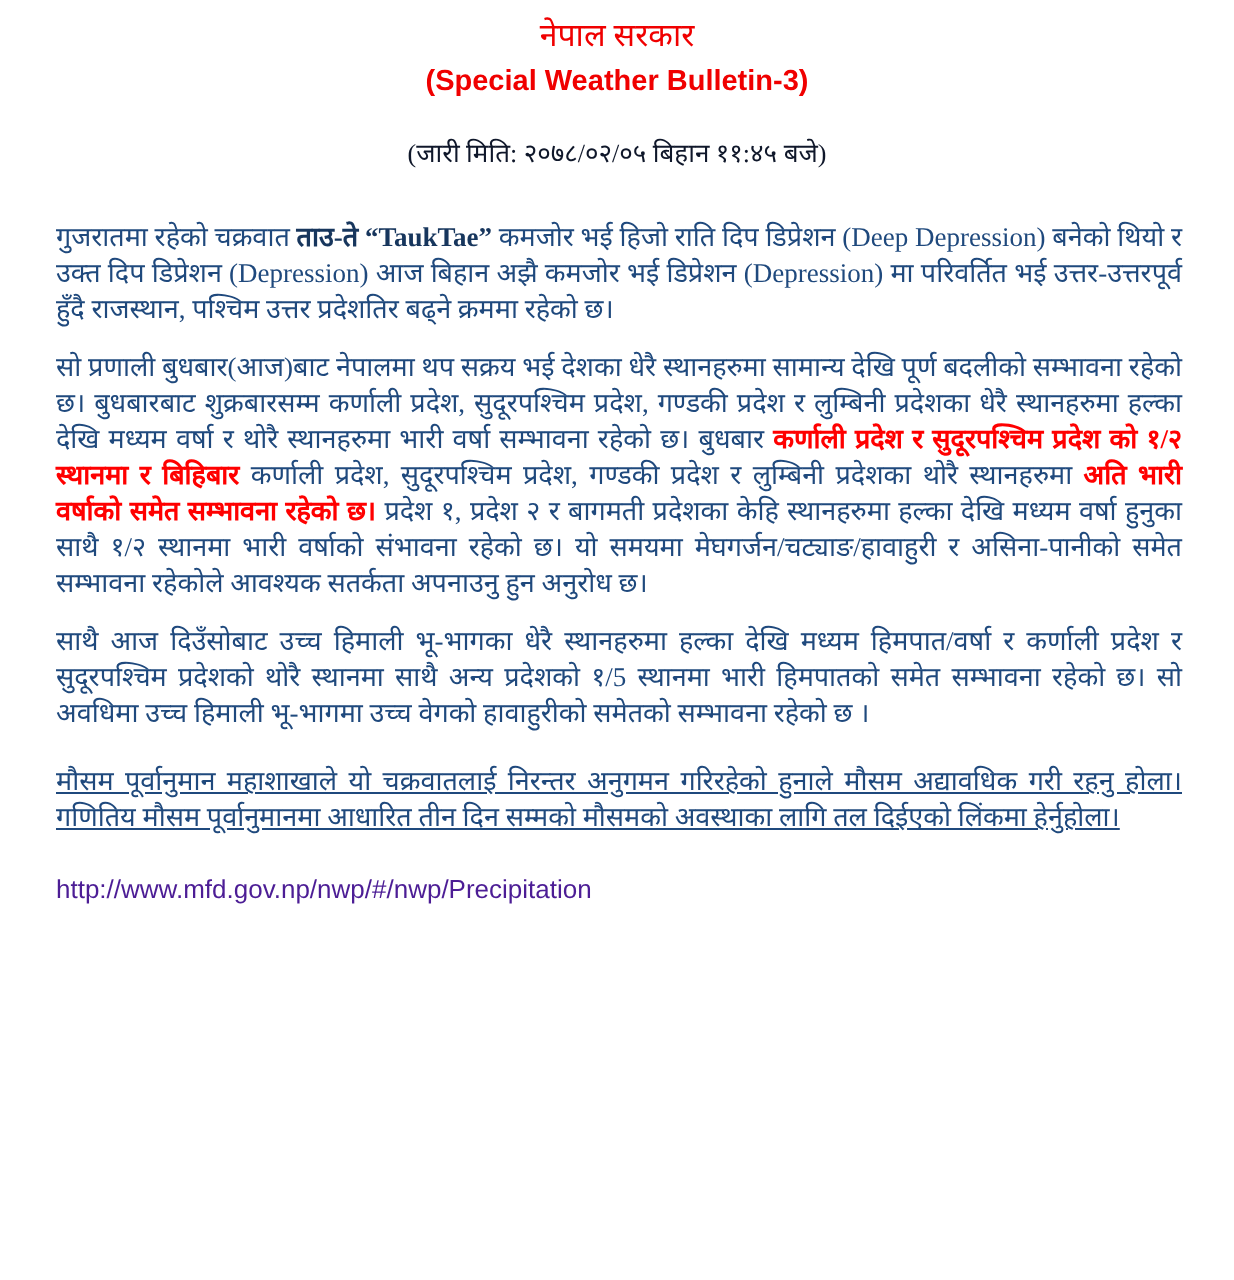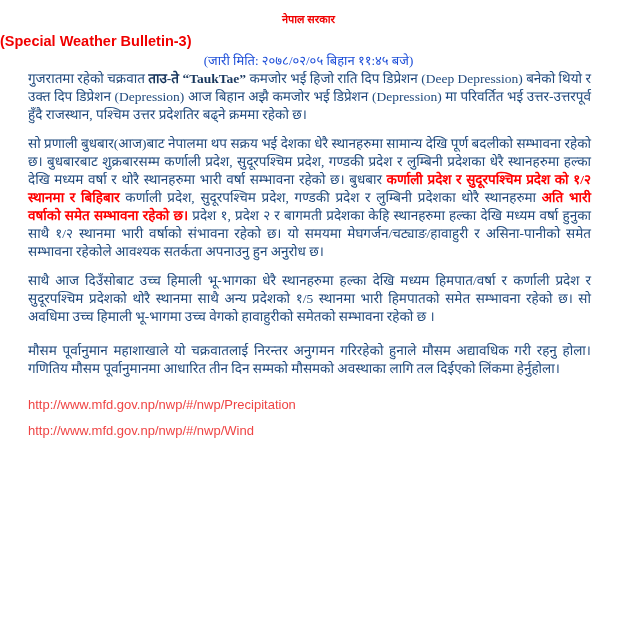--- a/index.html
+++ b/index.html
@@ -7,61 +7,61 @@
     width: 617px;
     height: 640px;
     background: #ffffff;
     overflow: hidden;
     font-family: "Liberation Serif", "DejaVu Serif", serif;
     box-sizing: border-box;
     padding-top: 8px;
   }
   .hdr { text-align: center; color: #f00000; }
   .hdr-line {
-    font-size: 11px;
-    font-weight: bold;
+    font-size: 16px;
+    font-weight: normal;
     line-height: 22px;
   }
   .bulletin-title {
     font-family: "Liberation Sans", "DejaVu Sans", sans-serif;
     font-weight: bold;
     font-size: 14.5px;
     line-height: 22px;
     color: #f00000;
-    text-align: left;
+    text-align: center;
   }
   .issued-line {
-    margin-top: 0;
+    margin-top: 16px;
     text-align: center;
     font-size: 13px;
     line-height: 18px;
-    color: #1d4ed8;
+    color: #0f172a;
   }
   .para {
     margin: 0 26px 0 28px;
     color: #1F497D;
     font-size: 13.5px;
     line-height: 18px;
     text-align: justify;
   }
-  .mt-p1 { }
+  .mt-p1 { margin-top: 24px; }
   .mt-std { margin-top: 11px; }
-  .mt-big { margin-top: 16px; }
+  .mt-big { margin-top: 16px; text-decoration: underline; }
   .cyclone-name { font-weight: bold; color: #17365D; }
   .alert-red { color: #ff0000; font-weight: bold; }
   .link-line {
     margin: 0 0 0 28px;
     font-family: "Liberation Sans", "DejaVu Sans", sans-serif;
     font-size: 13px;
     line-height: 17px;
     color: #3f3f3f;
   }
   .mt-link1 { margin-top: 18px; }
   .mt-link2 { margin-top: 9px; }
-  a.plain { color: #ef4444; text-decoration: none; cursor: pointer; margin-top: 29px; }
+  a.plain { color: #4c1d95; text-decoration: none; cursor: pointer; margin-top: 29px; }
 </style>
 </head>
 <body>
 
 <div class="page">
 
   <div class="hdr">
     <div class="hdr-line">नेपाल सरकार</div>
     <div class="bulletin-title">(Special Weather Bulletin-3)</div>
   </div>
@@ -72,15 +72,14 @@
 
 
   <p class="para mt-std"><span>सो प्रणाली बुधबार(आज)बाट नेपालमा थप सक्रय भई देशका धेरै स्थानहरुमा  सामान्य देखि पूर्ण बदलीको सम्भावना रहेको छ। बुधबारबाट शुक्रबारसम्म कर्णाली प्रदेश, सुदूरपश्चिम प्रदेश, गण्डकी प्रदेश र लुम्बिनी प्रदेशका धेरै स्थानहरुमा हल्का देखि मध्यम वर्षा र थोरै स्थानहरुमा भारी वर्षा सम्भावना रहेको छ। बुधबार </span><span class="alert-red">कर्णाली प्रदेश र सुदूरपश्चिम प्रदेश को १/२ स्थानमा र बिहिबार</span><span> कर्णाली प्रदेश, सुदूरपश्चिम प्रदेश, गण्डकी प्रदेश र लुम्बिनी प्रदेशका थोरै स्थानहरुमा </span><span class="alert-red">अति भारी वर्षाको समेत सम्भावना रहेको छ।</span><span>  प्रदेश १, प्रदेश २ र बागमती प्रदेशका केहि स्थानहरुमा हल्का देखि मध्यम वर्षा हुनुका साथै १/२ स्थानमा भारी वर्षाको संभावना रहेको छ। यो समयमा मेघगर्जन/चट्याङ/हावाहुरी र असिना-पानीको समेत सम्भावना रहेकोले आवश्यक सतर्कता अपनाउनु हुन अनुरोध छ।</span></p>
 
   <p class="para mt-std">साथै आज दिउँसोबाट उच्च हिमाली भू-भागका धेरै स्थानहरुमा हल्का देखि मध्यम हिमपात/वर्षा र कर्णाली प्रदेश र सुदूरपश्चिम प्रदेशको थोरै स्थानमा साथै अन्य प्रदेशको १/5 स्थानमा भारी हिमपातको समेत सम्भावना रहेको छ। सो अवधिमा उच्च हिमाली भू-भागमा उच्च वेगको हावाहुरीको समेतको सम्भावना रहेको छ ।</p>
 
 
   <p class="para mt-big"> मौसम पूर्वानुमान महाशाखाले यो चक्रवातलाई निरन्तर अनुगमन गरिरहेको हुनाले मौसम अद्यावधिक गरी रहनु होला।गणितिय मौसम पूर्वानुमानमा आधारित तीन दिन सम्मको मौसमको अवस्थाका लागि तल दिईएको लिंकमा हेर्नुहोला।</p>
 
   <div class="link-line mt-link1"><a class="plain">http://www.mfd.gov.np/nwp/#/nwp/Precipitation</a></div>
-  <div class="link-line mt-link2"><a class="plain">http://www.mfd.gov.np/nwp/#/nwp/Wind</a></div>
 
 </div>
 
 </body></html>

